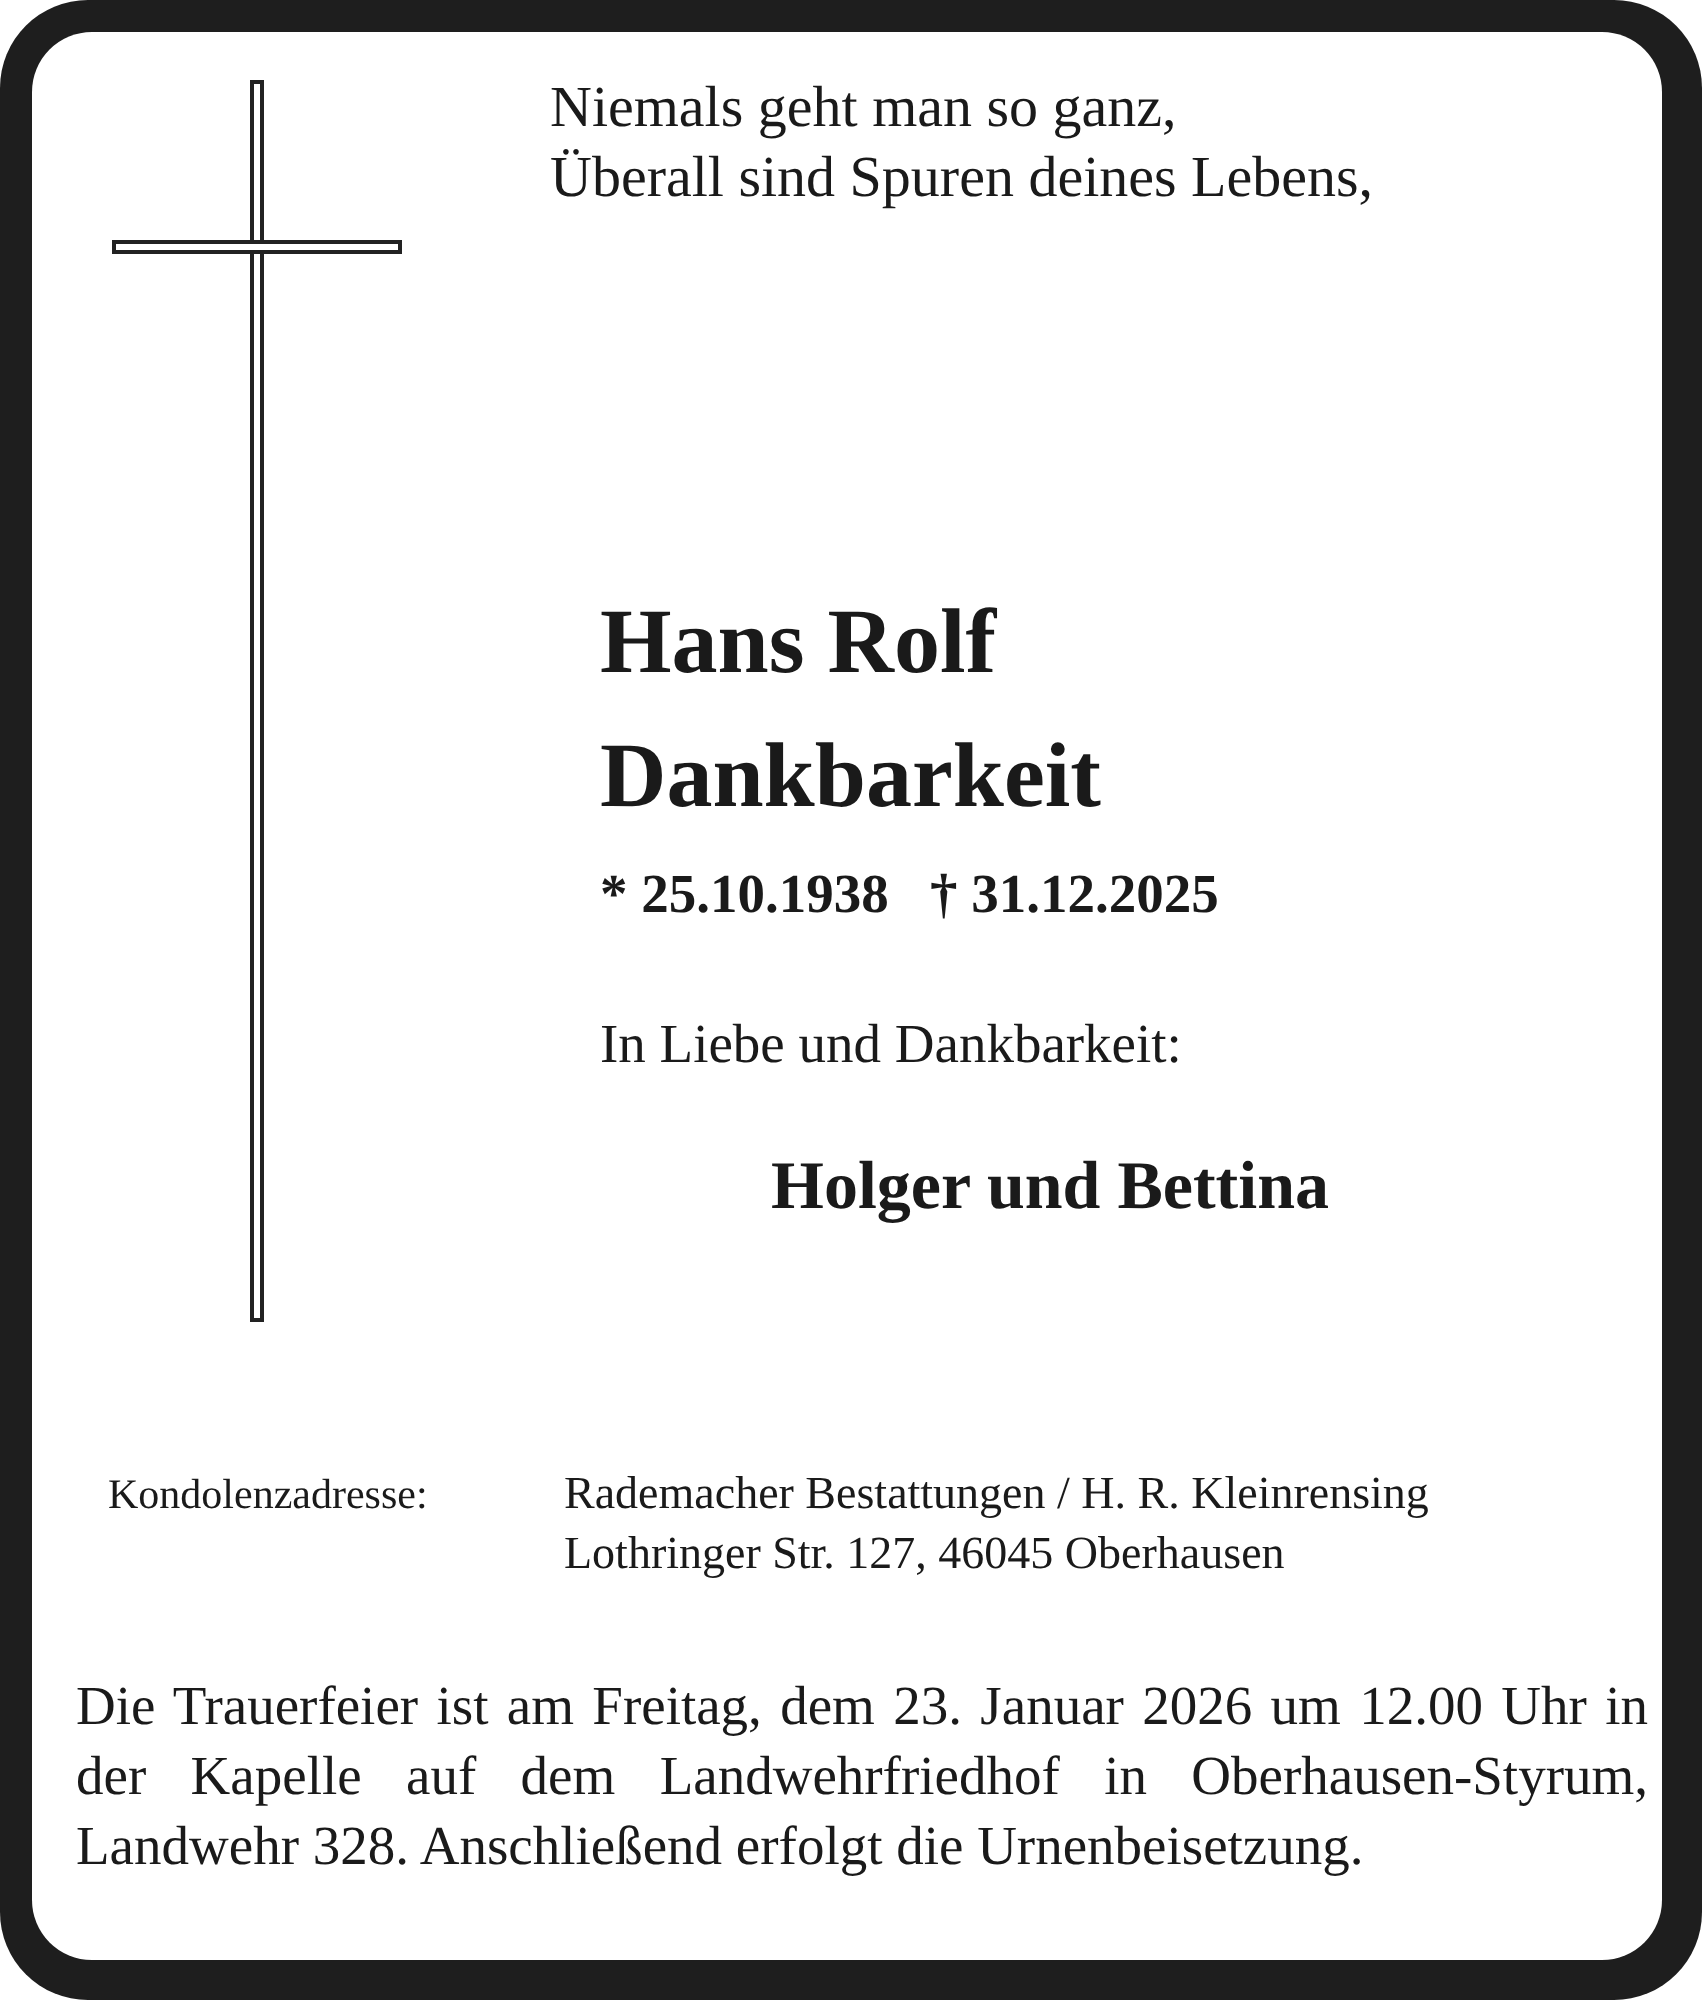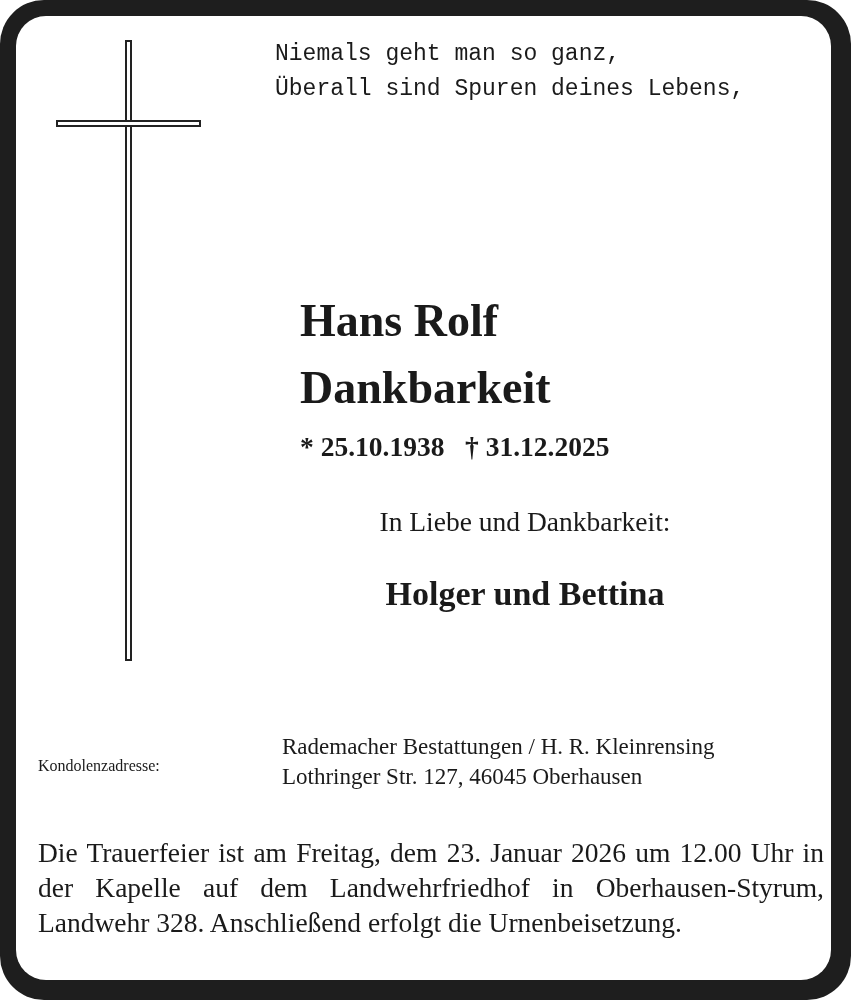--- a/index.html
+++ b/index.html
@@ -2,29 +2,29 @@
 <html><head>
 <meta charset="utf-8">
 <style>
   html, body { margin: 0; padding: 0; background: #ffffff; }
   body { width: 851px; height: 1000px; position: relative; overflow: hidden; font-family: "Liberation Serif", "DejaVu Serif", serif; color: #1a1a1a; }
   .frame { position: absolute; left: 0; top: 0; width: 851px; height: 1000px; background: #1e1e1e; border-radius: 44px; }
   .inner { position: absolute; left: 16px; top: 16px; width: 815px; height: 964px; background: #ffffff; border-radius: 30px; }
   .cross-v { position: absolute; left: 125px; top: 40px; width: 3px; height: 617px; border: 2px solid #222; background: #fff; }
   .cross-h { position: absolute; left: 56px; top: 120px; width: 141px; height: 3px; border: 2px solid #222; background: #fff; }
   .cross-center { position: absolute; left: 127px; top: 122px; width: 3px; height: 3px; background: #fff; }
-  .poem { position: absolute; left: 275px; top: 37px; font-size: 23px; line-height: 34.5px; white-space: nowrap; font-family: Liberation Mono, monospace; }
+  .poem { position: absolute; left: 275px; top: 37px; font-size: 29px; line-height: 34.5px; white-space: nowrap; }
   .poem div { margin: 0; }
   .name { position: absolute; left: 300px; width: 450px; text-align: left; font-weight: bold; font-size: 46px; line-height: 54px; }
   .name1 { top: 294px; }
   .name2 { top: 361px; }
   .dates { position: absolute; left: 300px; width: 450px; top: 430px; font-weight: bold; font-size: 27.5px; line-height: 34px; white-space: pre; }
-  .thanks { position: absolute; left: 300px; width: 450px; top: 505px; text-align: center; font-size: 27.5px; line-height: 34px; }
+  .thanks { position: absolute; left: 300px; width: 450px; top: 505px; text-align: left; font-size: 27.5px; line-height: 34px; }
   .family { position: absolute; left: 300px; width: 450px; top: 573px; text-align: center; font-size: 34px; line-height: 42px; font-weight: bold; }
-  .condo-label { position: absolute; left: 38px; top: 732px; font-size: 16px; line-height: 30px; white-space: nowrap; margin-top: 19px; }
+  .condo-label { position: absolute; left: 54px; top: 732px; font-size: 21px; line-height: 30px; white-space: nowrap; }
   .condo-line { position: absolute; left: 258px; font-size: 23px; line-height: 30px; white-space: nowrap; margin-left: 24px; }
   .condo-1 { top: 732px; }
   .condo-2 { top: 762px; }
   .ceremony { position: absolute; left: 38px; top: 835px; width: 786px; font-size: 27.5px; line-height: 35px; text-align: justify; }
 </style>
 </head>
 <body>
 
 <div class="frame">
   <div class="inner"></div>

